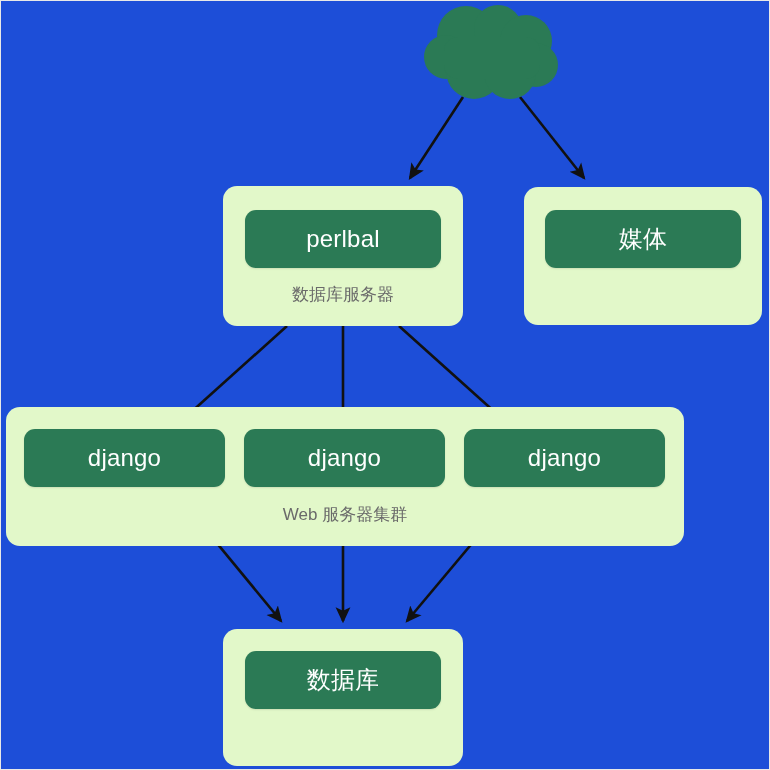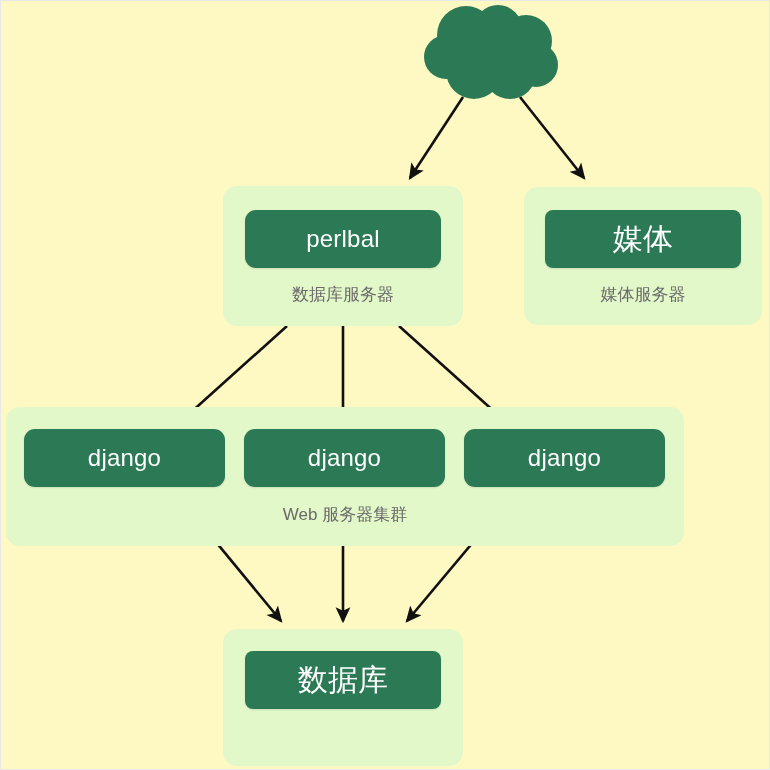--- a/index.html
+++ b/index.html
@@ -7,21 +7,21 @@
     padding: 0;
     background: #ffffff;
   }
   body {
     font-family: "Liberation Sans", "DejaVu Sans", sans-serif;
   }
   #diagram-root {
     position: relative;
     width: 770px;
     height: 770px;
-    background: #fef9c3;
+    background: #1d4ed8;
     border: 1px solid #e8e8e8;
     box-sizing: border-box;
     overflow: hidden;
   }
   #edge-layer {
     position: absolute;
     left: 0;
     top: 0;
     width: 770px;
     height: 770px;
@@ -50,22 +50,21 @@
     box-sizing: border-box;
     display: flex;
     align-items: center;
     justify-content: center;
     color: #ffffff;
     font-size: 24px;
     letter-spacing: 0.2px;
     box-shadow: 0 1px 2px rgba(0,0,0,0.10);
   }
   .node-box.cjk {
-    font-size: 30px;
-    border-radius: 8px;
+    font-size: 24px;
   }
   #cloud-node {
     position: absolute;
     left: 423px;
     top: 4px;
     width: 136px;
     height: 98px;
   }
 </style>
 </head>
@@ -112,21 +111,20 @@
     </svg>
   </div>
 
   <div class="group-box" style="left:222px; top:185px; width:240px; height:140px;">
     <div class="node-box" style="left:22px; top:24px; width:196px; height:58px;">perlbal</div>
     <div class="group-label" style="top:98px;">数据库服务器</div>
   </div>
 
   <div class="group-box" style="left:523px; top:186px; width:238px; height:138px;">
     <div class="node-box cjk" style="left:21px; top:23px; width:196px; height:58px;">媒体</div>
-    <div class="group-label" style="top:97px;">媒体服务器</div>
   </div>
 
   <div class="group-box" style="left:5px; top:406px; width:678px; height:139px;padding-left:21px;">
     <div class="node-box" style="left:18px; top:22px; width:201px; height:58px;">django</div>
     <div class="node-box" style="left:238px; top:22px; width:201px; height:58px;">django</div>
     <div class="node-box" style="left:458px; top:22px; width:201px; height:58px;">django</div>
     <div class="group-label" style="top:97px;">Web 服务器集群</div>
   </div>
 
   <div class="group-box" style="left:222px; top:628px; width:240px; height:137px;">

